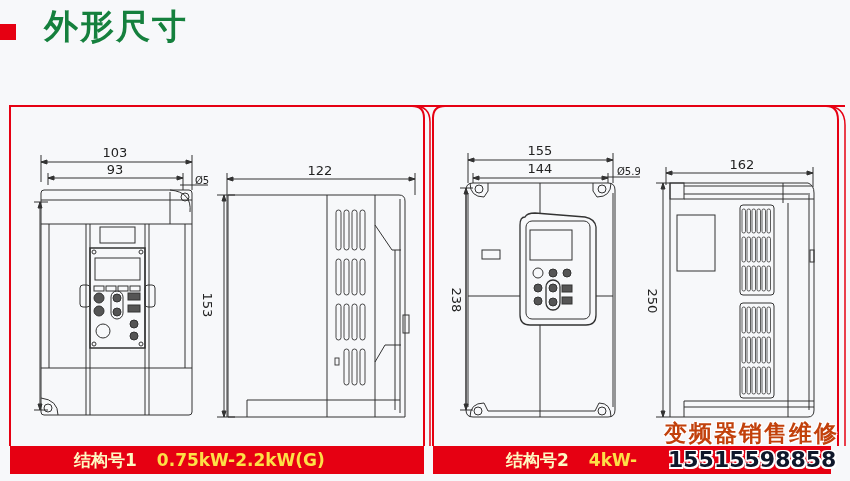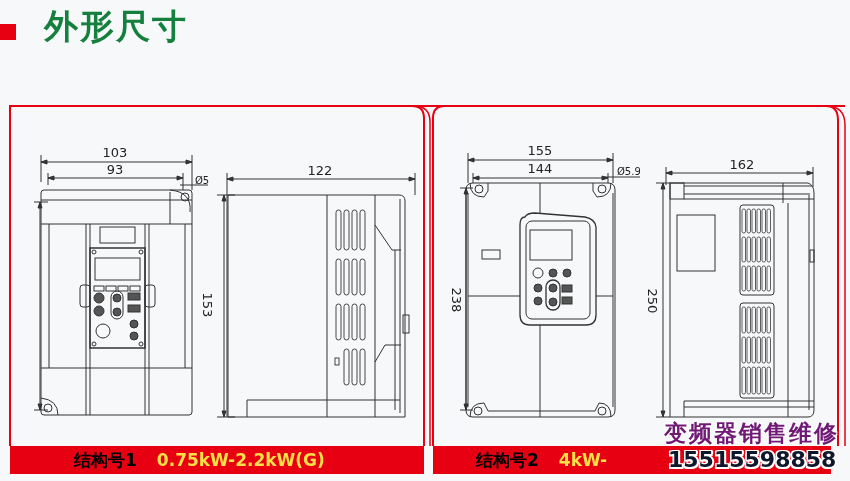--- a/index.html
+++ b/index.html
@@ -2,23 +2,23 @@
 <html><head>
 <meta charset="utf-8">
 <style>
   * { margin:0; padding:0; box-sizing:border-box; }
   html, body { width:850px; height:481px; overflow:hidden; background:#f7f8fa; }
   body { position:relative; font-family:"DejaVu Sans","Liberation Sans",sans-serif; }
   .title-bullet { position:absolute; left:0; top:24px; width:16px; height:16px; background:#e60012; }
   .title { position:absolute; left:44px; top:4px; font-size:34px; font-weight:bold; color:#15803d; letter-spacing:2px; }
   .frame { position:absolute; }
   .banner { position:absolute; top:446px; height:28px; background:#e60012; display:flex; align-items:center; font-weight:bold; font-size:17px; white-space:nowrap; }
-  .banner .lbl { color:#000000; margin-right:20px; }
+  .banner .lbl { color:#fef9c3; margin-right:20px; }
   .banner .val { color:#fde047; }
-  .watermark { position:absolute; left:664px; top:418px; font-size:23px; font-weight:bold; color:#701a75; letter-spacing:2px;
+  .watermark { position:absolute; left:664px; top:418px; font-size:23px; font-weight:bold; color:#c2410c; letter-spacing:2px;
     text-shadow:-1px -1px 0 #fff,1px -1px 0 #fff,-1px 1px 0 #fff,1px 1px 0 #fff; white-space:nowrap; }
   .phone { position:absolute; left:668px; top:447px; font-size:22px; font-weight:bold; color:#0f172a; letter-spacing:0px;
     text-shadow:-1.5px -1.5px 0 #fff,1.5px -1.5px 0 #fff,-1.5px 1.5px 0 #fff,1.5px 1.5px 0 #fff, 0 2px 0 #fff, 2px 0 0 #fff; white-space:nowrap; }
   svg text { font-family:"DejaVu Sans","Liberation Sans",sans-serif; fill:#222; }
 </style>
 </head>
 <body>
 
 <div class="title-bullet"></div>
 <div class="title">外形尺寸</div>
@@ -276,19 +276,19 @@
     </g>
   </g>
   <text x="112" y="14" font-size="13" text-anchor="middle">162</text>
   <text x="146" y="-18" font-size="13" text-anchor="middle" transform="rotate(90)">250</text>
 </svg>
 
 <div class="banner" style="left:10px;width:414px;padding-left:64px;">
   <span class="lbl">结构号1</span>
   <span class="val">0.75kW-2.2kW(G)</span>
 </div>
-<div class="banner" style="left:433px;width:398px;padding-left:43px;">
+<div class="banner" style="left:433px;width:398px;padding-left:73px;">
   <span class="lbl">结构号2</span>
   <span class="val">4kW-</span>
 </div>
 
 <div class="watermark">变频器销售维修</div>
 <div class="phone">15515598858</div>
 
 </body></html>

